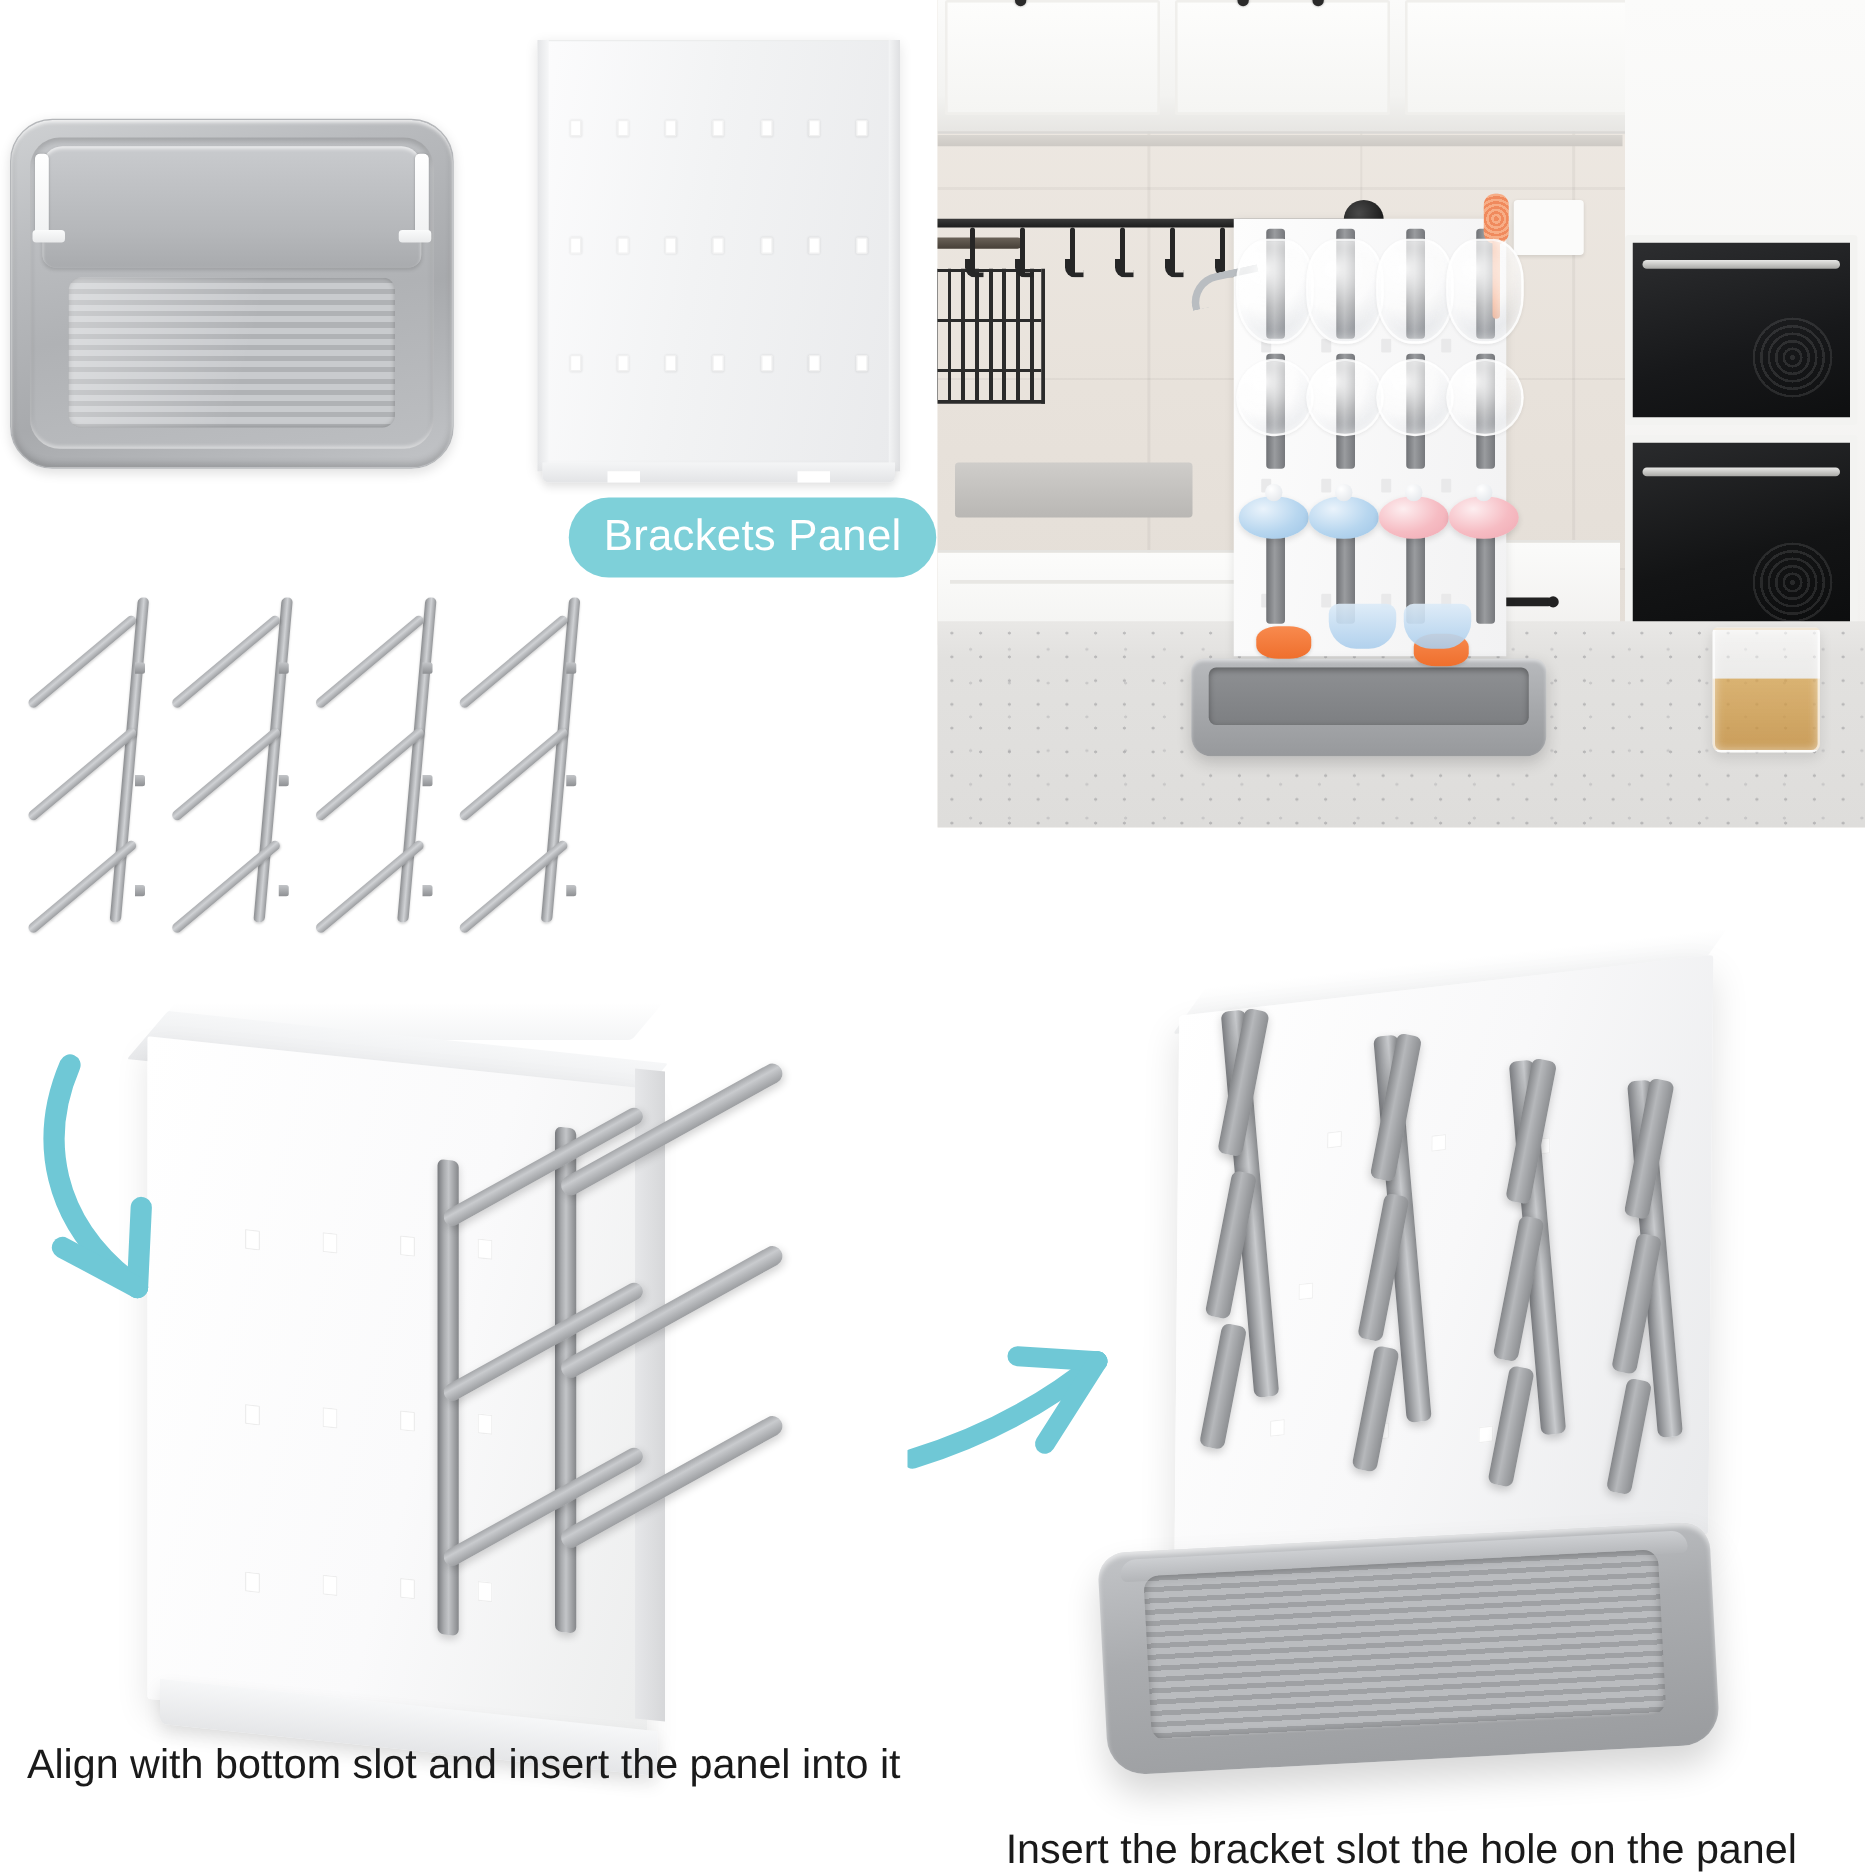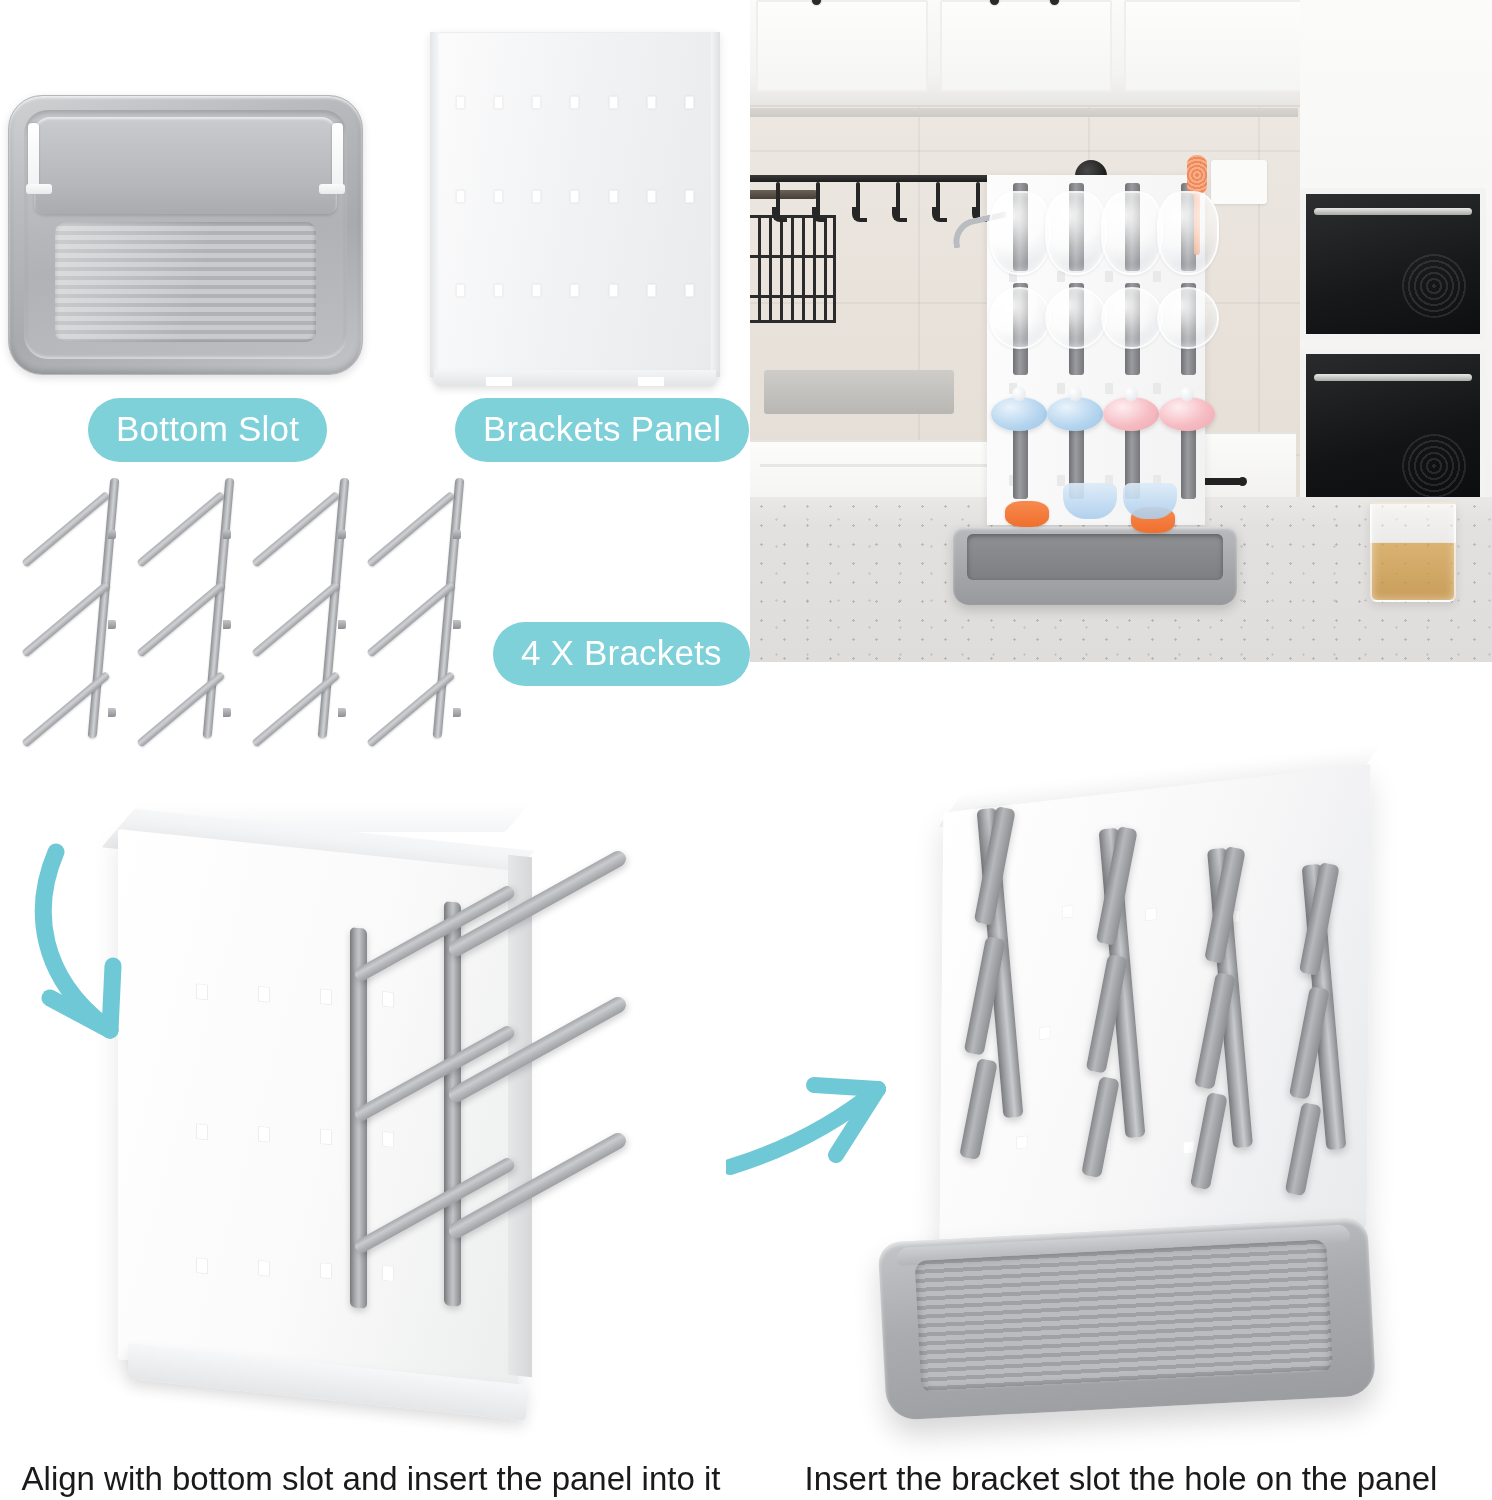--- a/index.html
+++ b/index.html
@@ -446,21 +446,20 @@
     <div class="tray-inner"></div>
     <div class="tray-shelf"></div>
     <div class="clip l"></div>
     <div class="clip r"></div>
     <div class="clip-foot l"></div>
     <div class="clip-foot r"></div>
     <div class="tray-ribs">
       <div class="tray-ribs-hl"></div>
     </div>
   </div>
-  <div class="pill" style="left:88px; top:398px;">Bottom Slot</div>
 
   <div class="panel">
     <div class="panel-face"></div>
     <div class="panel-edge-l"></div>
     <div class="panel-edge-r"></div>
     <div class="hole-row" style="top:64px;">
       <span class="hole"></span>
       <span class="hole"></span>
       <span class="hole"></span>
       <span class="hole"></span>
@@ -527,21 +526,20 @@
     <div class="bracket" style="left:345px;">
       <div class="spine"></div>
       <div class="arm" style="right:14px; top:20px;  width:110px; transform:rotate(-40deg);"></div>
       <div class="arm" style="right:14px; top:110px; width:110px; transform:rotate(-40deg);"></div>
       <div class="arm" style="right:14px; top:200px; width:110px; transform:rotate(-40deg);"></div>
       <div class="nub" style="top:60px;"></div>
       <div class="nub" style="top:150px;"></div>
       <div class="nub" style="top:238px;"></div>
     </div>
   </div>
-  <div class="pill" style="left:493px; top:622px;">4 X Brackets</div>
 
   <div class="photo">
     <div class="ph-wall"></div>
     <div class="ph-tile-lines"></div>
 
     <div class="ph-cabinets">
       <div class="ph-cab-inner" style="left:6px;  width:172px;"></div>
       <div class="ph-cab-inner" style="left:190px;width:172px;"></div>
       <div class="ph-cab-inner" style="left:374px;width:180px;"></div>
       <div class="ph-handle" style="left:62px;  top:-4px;"></div>
@@ -684,21 +682,21 @@
     <div class="bl-arm" style="left:356px; top:330px; width:180px; transform:rotate(-29deg); height:14px;"></div>
     <div class="bl-arm" style="left:356px; top:462px; width:180px; transform:rotate(-29deg); height:14px;"></div>
   </div>
 
   <svg class="arrow-svg" style="left:14px; top:838px;" width="170" height="210" viewBox="0 0 170 210">
     <path d="M42 14 C 18 70, 24 140, 96 192" stroke="#6fc8d6" stroke-width="17" fill="none" stroke-linecap="round"></path>
     <path d="M96 192 L 99 128" stroke="#6fc8d6" stroke-width="17" fill="none" stroke-linecap="round"></path>
     <path d="M96 192 L 36 160" stroke="#6fc8d6" stroke-width="17" fill="none" stroke-linecap="round"></path>
   </svg>
 
-  <div class="caption" style="left:0px; top:1458px; width:742px;">Align with bottom slot and insert the panel into it</div>
+  <div class="caption" style="left:0px; top:1390px; width:742px;">Align with bottom slot and insert the panel into it</div>
 
   <div class="br">
     <div class="br-panel-top"></div>
     <div class="br-panel">
       <div class="br-hole" style="left:120px; top:106px;"></div>
       <div class="br-hole" style="left:204px; top:118px;"></div>
       <div class="br-hole" style="left:288px; top:130px;"></div>
       <div class="br-hole" style="left:98px;  top:224px;"></div>
       <div class="br-hole" style="left:182px; top:236px;"></div>
       <div class="br-hole" style="left:266px; top:248px;"></div>

